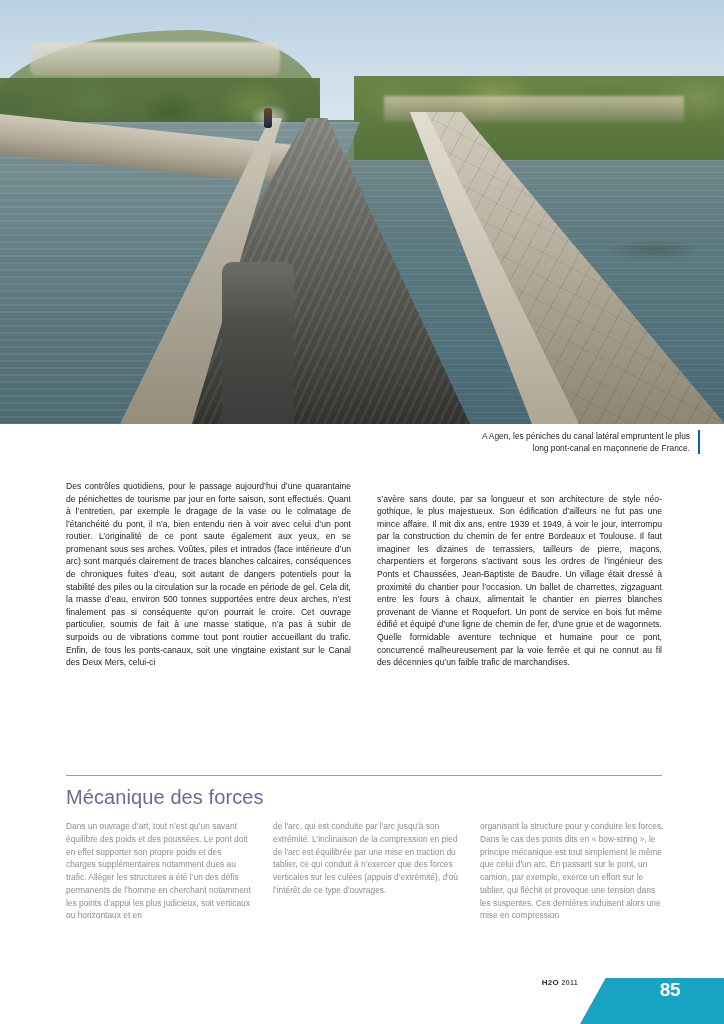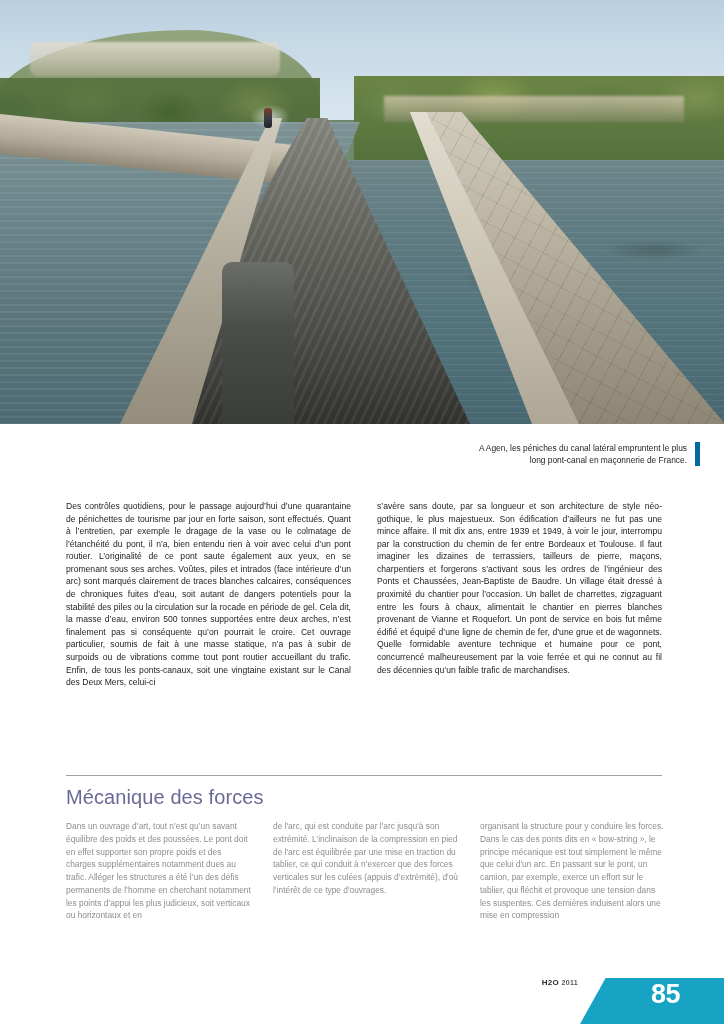--- a/index.html
+++ b/index.html
@@ -145,38 +145,39 @@
   }
   .ph-vanish {
     position: absolute; left:250px; top:104px; width:40px; height:26px;
     background: radial-gradient(ellipse at center, rgba(210,215,205,.8), rgba(210,215,205,0) 70%);
   }
 
   
   .caption {
     position: absolute;
     right: 24px;
-    top: 442px;
+    top: 430px;
     width: 220px;
     text-align: right;
     font-size: 8.4px;
     line-height: 1.45;
     color: #1d1d1b;
     padding-right: 8px;
-    border-right: 5px solid #0369a1;
+    border-right: 2px solid #0369a1;
   }
 
   
   .body-cols {
     position: absolute;
     left: 66px;
-    top: 500px;
+    top: 480px;
     width: 596px;
     display: flex;
     gap: 26px;
+    align-items: flex-end;
   }
   .body-col {
     width: 285px;
     font-size: 8.6px;
     line-height: 1.465;
     color: #1d1d1b;
     text-align: justify;
   }
   .body-col p { margin: 0; }
 
@@ -253,21 +254,21 @@
     font-weight: 700;
     color: #2b2b2b;
     white-space: nowrap;
     letter-spacing: .3px;
   }
   .footer-issue .yr { color: #555; font-size: 7px; }
   .footer-page {
     position: absolute;
     right: 44px;
     top: 1px;
-    font-size: 27px;
+    font-size: 19px;
     font-weight: 700;
     color: #ffffff;
     letter-spacing: -.5px;
   }
 </style>
 </head>
 <body>
 
 <div class="photo">
   <div class="ph-sky"></div>

